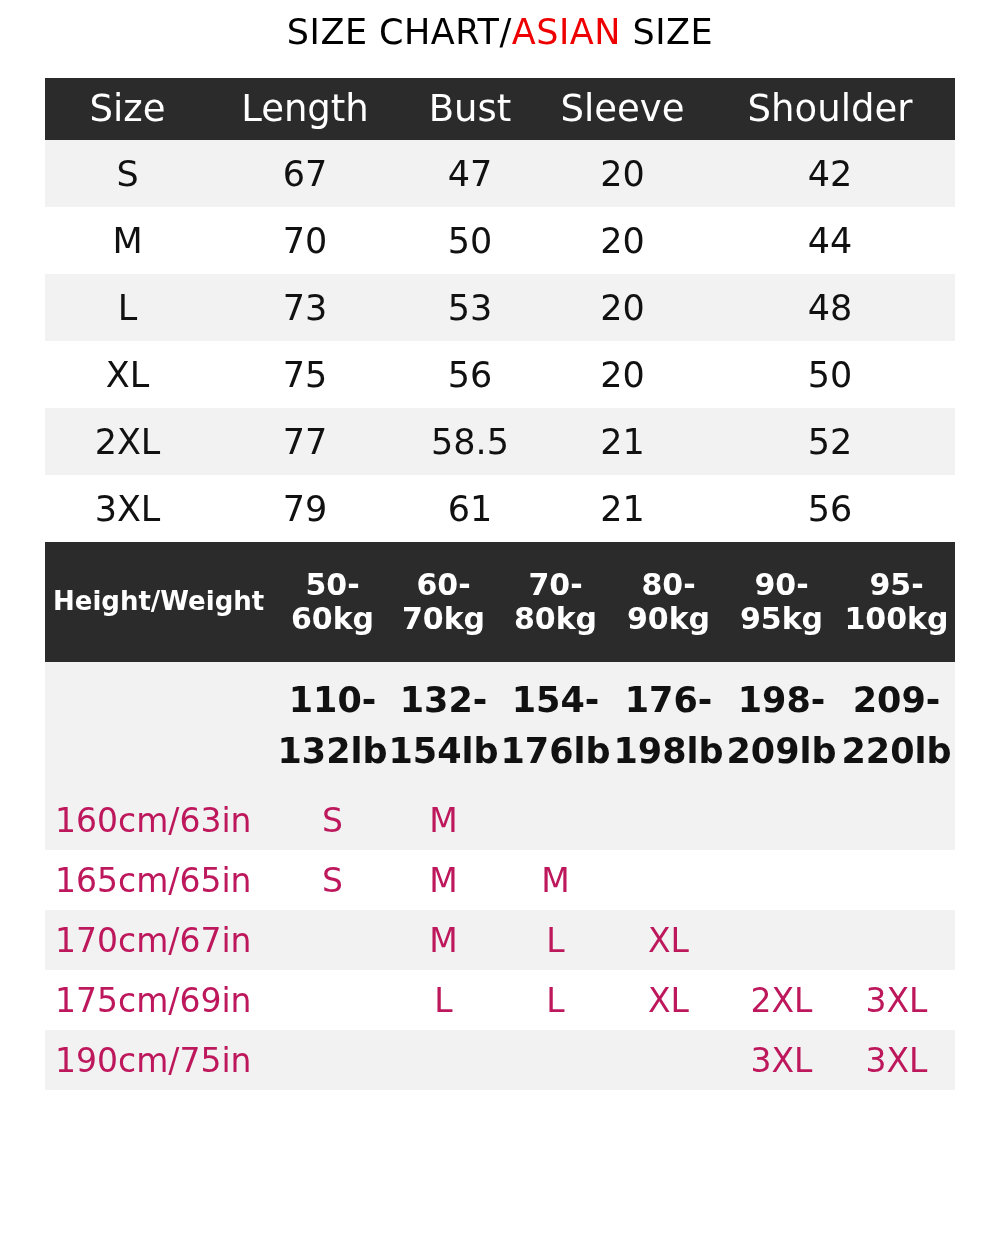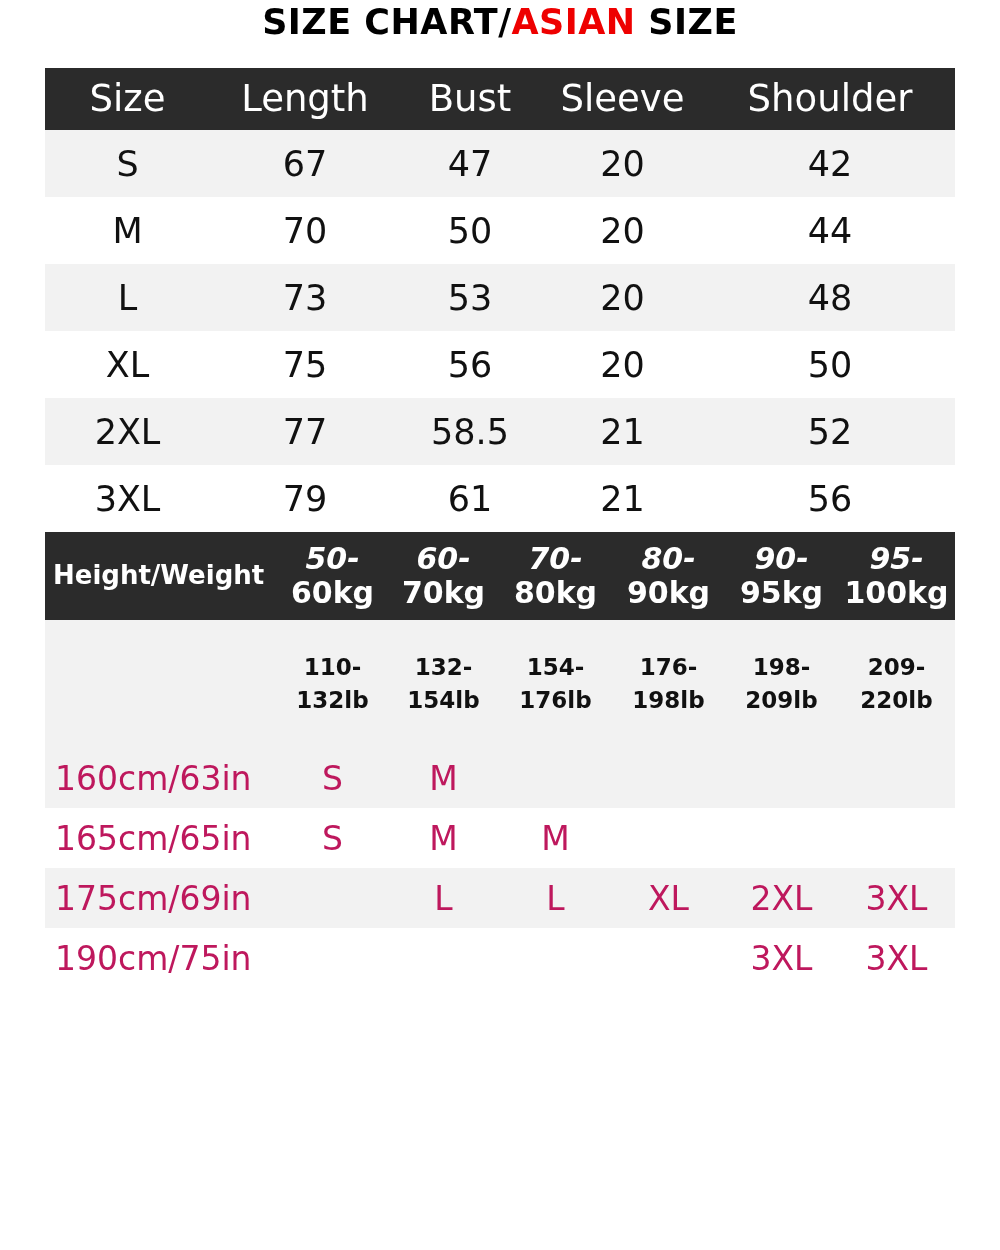--- a/index.html
+++ b/index.html
@@ -18,24 +18,24 @@
     width: 1000px;
     height: 1250px;
     position: relative;
     background: #ffffff;
   }
 
   
   .title {
     text-align: center;
     font-family: "DejaVu Sans", sans-serif;
-    font-weight: bold;
+    font-weight: normal;
     font-size: 35px;
     letter-spacing: 0.5px;
-    padding-top: 2px;
+    padding-top: 12px;
     color: #000000;
     white-space: nowrap;
   }
   .title .accent {
     color: #ee0000;
   }
 
   
   .tables {
     margin: 0 auto;
@@ -74,46 +74,46 @@
   .size-body tr:nth-child(odd) td { background: #f2f2f2; }
   .size-body tr:nth-child(even) td { background: #ffffff; }
 
   
   .hw-head td {
     background: #2b2b2b;
     color: #ffffff;
     padding: 0;
     text-align: center;
     vertical-align: middle;
-    height: 88px;
+    height: 120px;
     font-weight: bold;
     font-size: 30px;
     font-family: "DejaVu Sans", sans-serif;
     line-height: 1.15;
   }
   .hw-head td.hw-label {
     font-size: 26px;
     font-weight: bold;
     text-align: left;
     padding-left: 8px;
     white-space: nowrap;
   }
-  .hw-head td .k1 { display: block; font-style: italic; }
+  .hw-head td .k1 { display: block; }
   .hw-head td .k2 { display: block; }
 
   
   .lb-row td {
     background: #f2f2f2;
     color: #111111;
     padding: 0;
     text-align: center;
     vertical-align: middle;
     height: 128px;
     font-weight: bold;
-    font-size: 23px;
+    font-size: 35px;
     font-family: "DejaVu Sans", sans-serif;
     line-height: 1.45;
   }
   .lb-row td .k1 { display: block; }
   .lb-row td .k2 { display: block; }
 
   
   .matrix td {
     padding: 0;
     height: 60px;
@@ -287,20 +287,29 @@
         <tr>
           <td class="rowlab">165cm/65in</td>
           <td>S</td>
           <td>M</td>
           <td>M</td>
           <td></td>
           <td></td>
           <td></td>
         </tr>
         <tr>
+          <td class="rowlab">170cm/67in</td>
+          <td></td>
+          <td>M</td>
+          <td>L</td>
+          <td>XL</td>
+          <td></td>
+          <td></td>
+        </tr>
+        <tr>
           <td class="rowlab">175cm/69in</td>
           <td></td>
           <td>L</td>
           <td>L</td>
           <td>XL</td>
           <td>2XL</td>
           <td>3XL</td>
         </tr>
         <tr>
           <td class="rowlab">190cm/75in</td>

